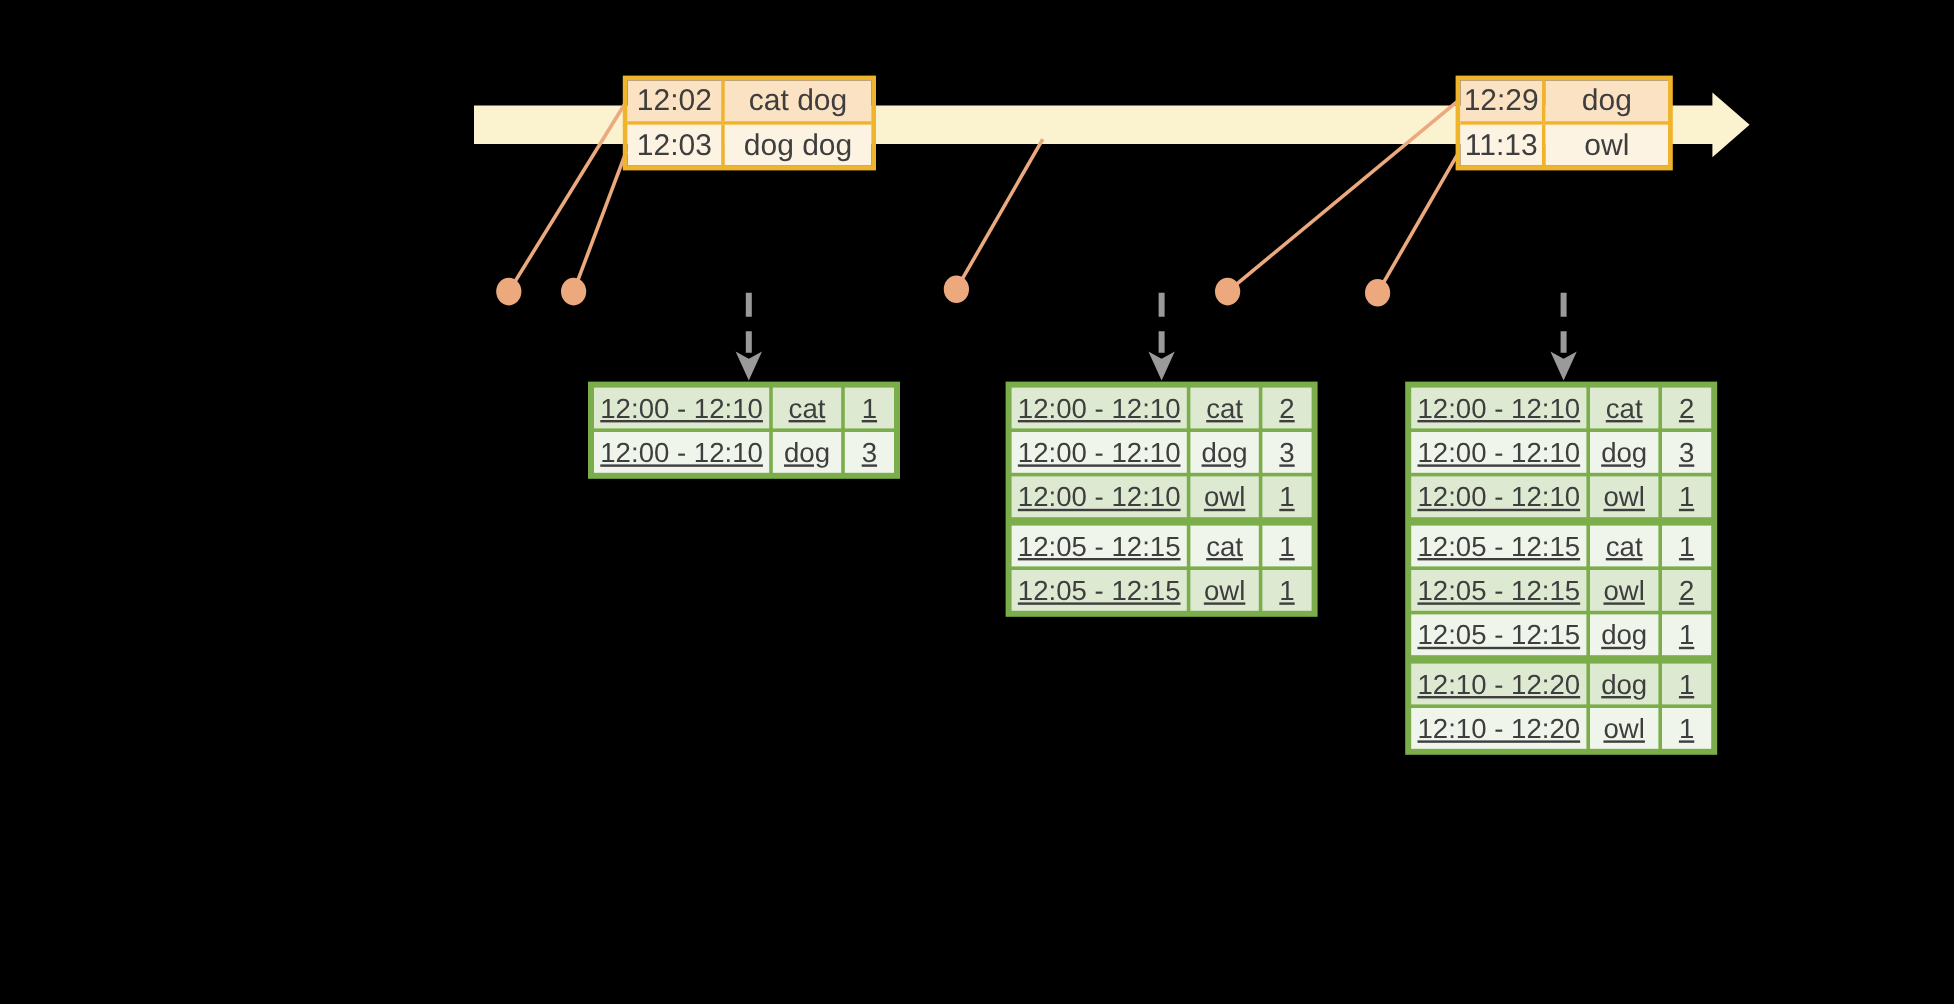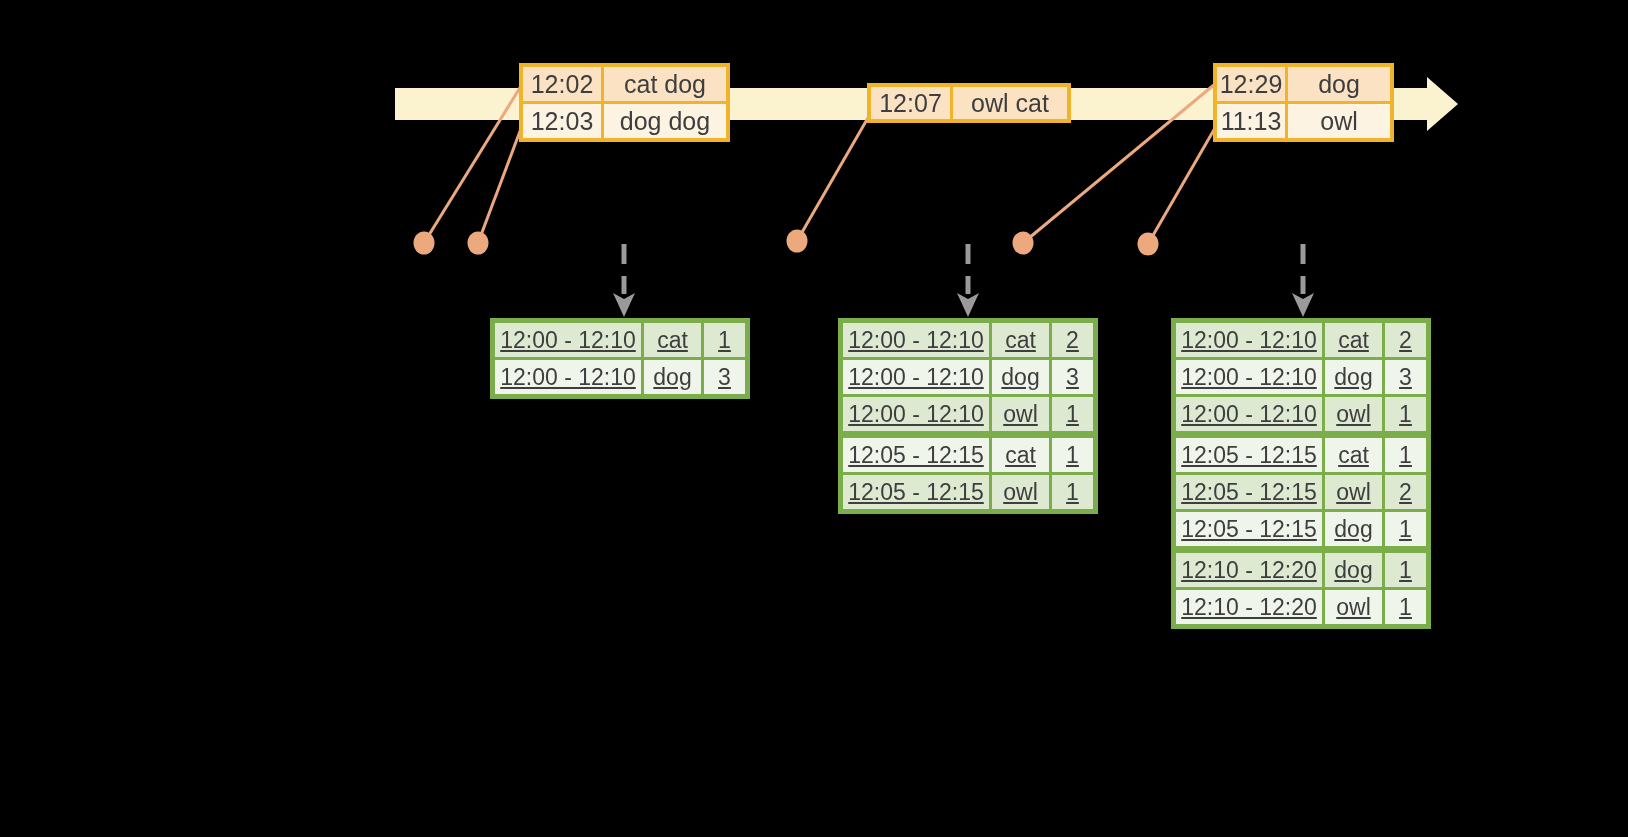--- a/index.html
+++ b/index.html
@@ -77,26 +77,20 @@
     <div class="erow peach">
       <div class="cell time">12:02</div>
       <div class="cell words">cat dog</div>
     </div>
     <div class="erow cream">
       <div class="cell time">12:03</div>
       <div class="cell words">dog dog</div>
     </div>
   </div>
 
-  <div class="ebox" style="left:867px;top:83px;width:204px;height:40px;--tcol:82px;">
-    <div class="erow peach">
-      <div class="cell time">12:07</div>
-      <div class="cell words">owl cat</div>
-    </div>
-  </div>
 
   <div class="ebox" style="left:1213px;top:63px;width:181px;height:79px;--tcol:71px;">
     <div class="erow peach">
       <div class="cell time">12:29</div>
       <div class="cell words">dog</div>
     </div>
     <div class="erow cream">
       <div class="cell time">11:13</div>
       <div class="cell words">owl</div>
     </div>

